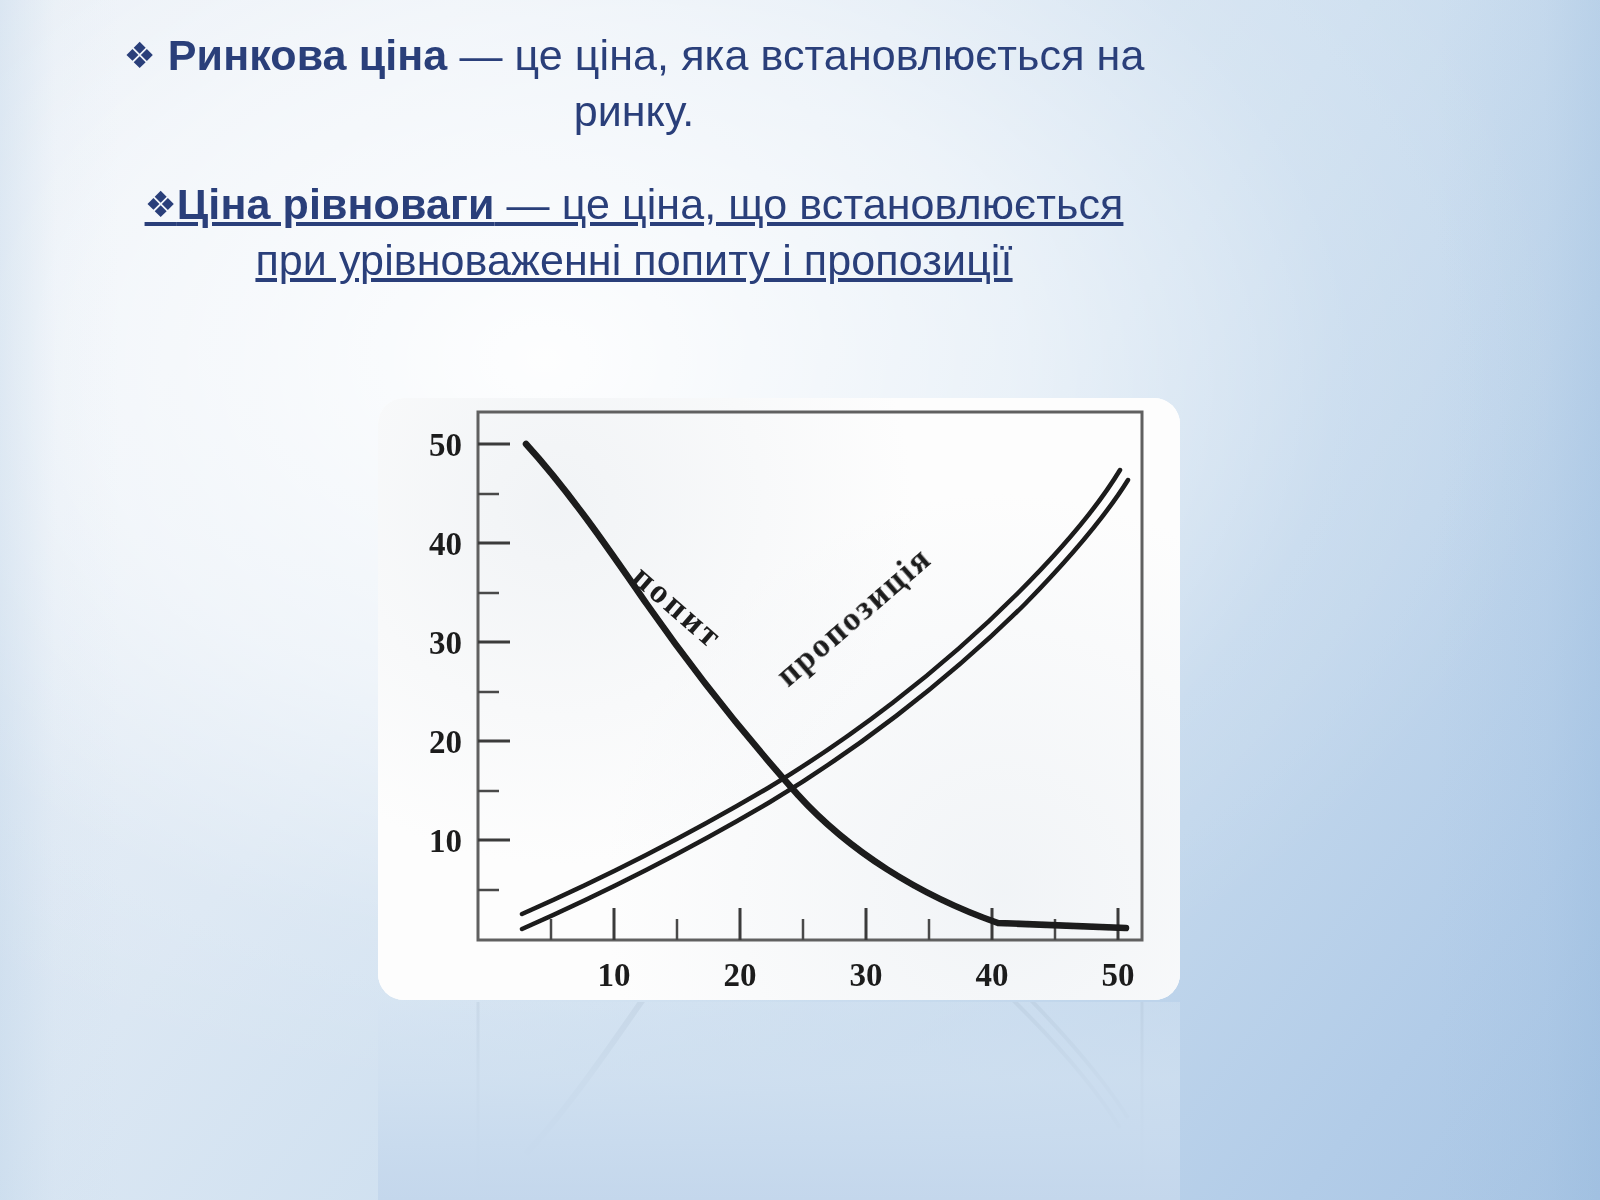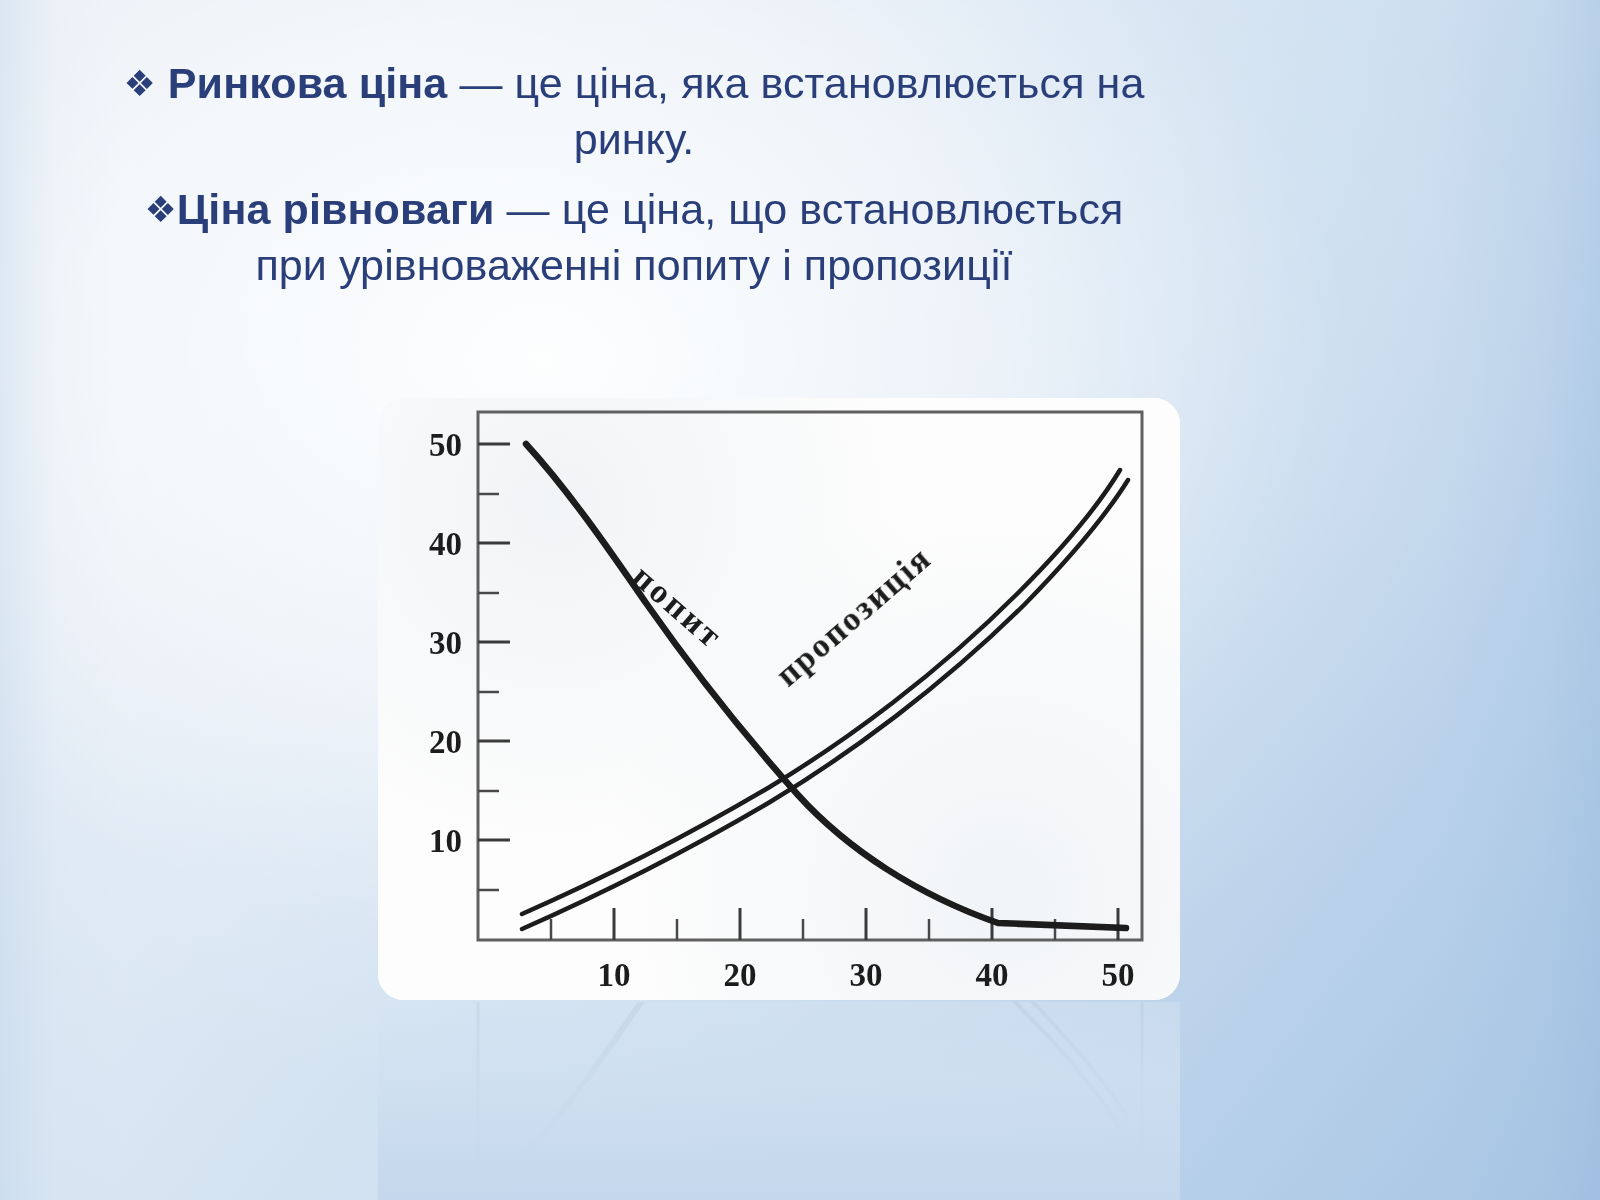--- a/index.html
+++ b/index.html
@@ -39,33 +39,33 @@
         rgba(255,255,255,0.00) 120px,
         rgba(255,255,255,0.00) 1440px,
         rgba(150,185,220,0.12) 1545px,
         rgba(140,178,216,0.26) 1600px);
     pointer-events:none;
   }
 
   
   #text-block {
     position:absolute;
-    left:0; top:56px;
+    left:0; top:28px;
     width:1268px;
     text-align:center;
     color:#2a3f7a;
   }
   .bullet-para {
     color:#2a3f7a;
     font-size:43px;
     line-height:1.30;
     letter-spacing:0.1px;
     padding:0 110px;
   }
-  .bullet-para.second { margin-top:14px; font-size:43px; }
+  .bullet-para.second { margin-top:37px; font-size:43px;text-decoration:underline; }
 
   .bullet-mark {
     font-size:36px;
     vertical-align:2px;
     letter-spacing:0;
   }
   .lead { font-weight:bold; }
   .rest { font-weight:normal; }
 
   

